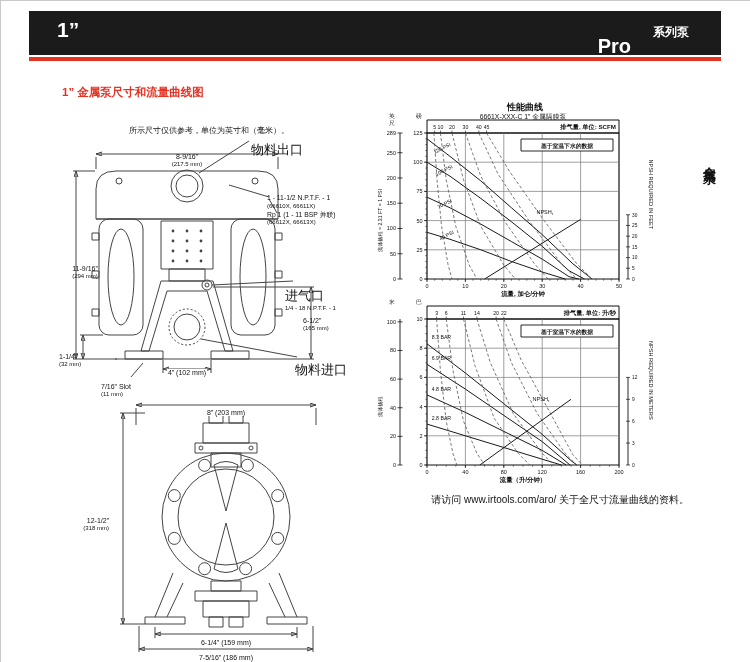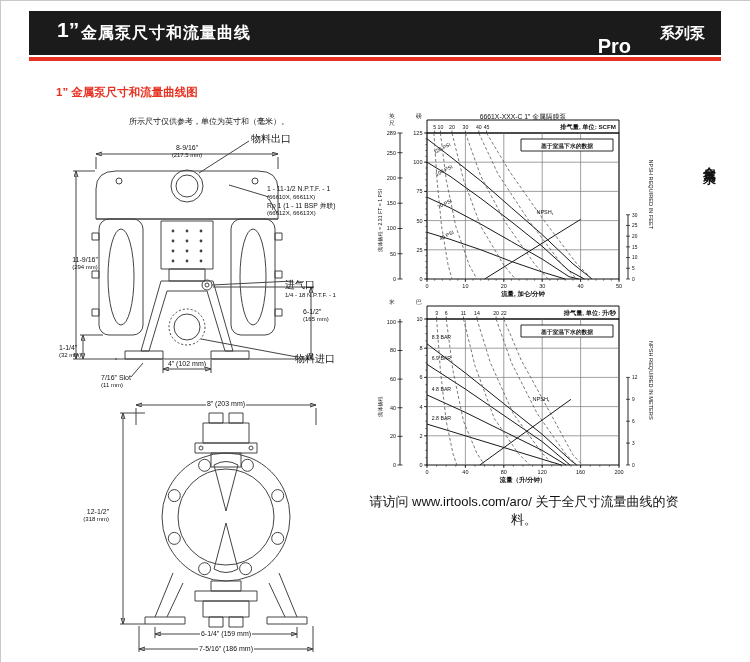--- a/index.html
+++ b/index.html
@@ -2,50 +2,49 @@
 <html><head>
 <meta charset="utf-8">
 <style>
   html,body{margin:0;padding:0;}
   body{font-family:"Liberation Sans","DejaVu Sans",sans-serif;background:#fff;}
   #page{position:relative;width:750px;height:662px;background:#fff;border:1px solid #c9c9c9;overflow:hidden;}
   #hdr{position:absolute;left:28px;top:10px;width:692px;height:44px;background:#1b1b1b;color:#fff;}
   #hdr .t1{position:absolute;left:28px;top:7px;font-size:21px;font-weight:bold;}
   #hdr .t2{position:absolute;left:52px;top:12px;font-size:16px;font-weight:bold;letter-spacing:1px;}
   #hdr .pro{position:absolute;right:90px;top:24px;font-size:20px;font-weight:bold;}
-  #hdr .prosuf{position:absolute;right:16px;top:13px;font-size:15px;font-weight:bold;}
+  #hdr .prosuf{position:absolute;right:32px;top:13px;font-size:12px;font-weight:bold;}
   #redrule{position:absolute;left:28px;top:56px;width:692px;height:4px;background:#e63222;}
-  #subtitle{position:absolute;left:55px;top:84px;font-size:11.5px;font-weight:bold;color:#e63222;}
+  #subtitle{position:absolute;left:61px;top:84px;font-size:11.5px;font-weight:bold;color:#e63222;}
   #sidetab{position:absolute;left:699px;top:155px;font-size:13px;font-weight:bold;color:#111;
            writing-mode:vertical-rl;letter-spacing:3px;}
-  .lbl{position:absolute;font-size:7px;color:#111;line-height:1.3;}
+  .lbl{position:absolute;font-size:7px;color:#111;line-height:1.3;margin-top:9px;}
   .c{text-align:center;}
   .r{text-align:right;}
   .sm{font-size:6px;}
   .bg{background:#fff;padding:0 1px;}
-  .lblbig{font-size:10px;font-family:Liberation Mono, monospace;}
+  .lblbig{font-size:13px;}
   svg{position:absolute;}
   svg line, svg path, svg rect, svg circle, svg ellipse, svg polyline{vector-effect:non-scaling-stroke;}
   .draw line,.draw path,.draw rect,.draw circle,.draw ellipse{stroke:#444;stroke-width:1;fill:none;}
   .draw .fill{fill:#444;stroke:none;}
   #perfTitle{position:absolute;left:374px;top:100px;width:300px;text-align:center;
              font-size:9px;font-weight:bold;color:#111;}
   .chart{position:absolute;left:374px;width:300px;height:200px;}
   #chart0{top:110px;} #chart1{top:296px;}
-  #footer{position:absolute;left:358px;top:492px;width:330px;text-align:center;font-size:13px;color:#111;}
+  #footer{position:absolute;left:358px;top:492px;width:330px;text-align:right;font-size:10px;color:#111;}
   #footer .url{color:#111;}
 </style>
 </head>
 <body>
 
 <div id="page">
 
   <div id="hdr">
     <span class="t1">1”</span>
-    <span class="t2">金属泵尺寸和流量曲线</span>
     <span class="pro">Pro</span>
     <span class="prosuf">系列泵</span>
   </div>
   <div id="redrule"></div>
 
   <div id="subtitle">1” 金属泵尺寸和流量曲线图</div>
   <div id="sidetab">金属泵</div>
 
   <div class="lbl" style="left:128px;top:116px;font-size:8px;">所示尺寸仅供参考，单位为英寸和（毫米）。</div>
 
@@ -219,20 +218,21 @@
     <div>12-1/2”</div>
     <div class="sm">(318 mm)</div>
   </div>
   <div class="lbl c" style="left:185px;top:628px;width:80px;">
     <span class="bg">6-1/4” (159 mm)</span>
   </div>
   <div class="lbl c" style="left:185px;top:643px;width:80px;">
     <span class="bg">7-5/16” (186 mm)</span>
   </div>
 
+  <div id="perfTitle">性能曲线</div>
   <div id="chart0" class="chart">
       <svg width="300" height="200" viewBox="0 0 300 200">
         <text x="148" y="8" font-size="6.8" text-anchor="middle" fill="#111">6661X-XXX-C 1” 金属隔膜泵</text>
         <rect x="52" y="9" width="192" height="13" fill="none" stroke="#111" stroke-width="1"></rect>
         <text x="59.68" y="17.5" font-size="5.2" text-anchor="middle" fill="#111">5</text>
         <line x1="59.68" y1="19.5" x2="59.68" y2="22" stroke="#111" stroke-width="0.6"></line>
         <text x="65.44" y="17.5" font-size="5.2" text-anchor="middle" fill="#111">10</text>
         <line x1="65.44" y1="19.5" x2="65.44" y2="22" stroke="#111" stroke-width="0.6"></line>
         <text x="76.96000000000001" y="17.5" font-size="5.2" text-anchor="middle" fill="#111">20</text>
         <line x1="76.96000000000001" y1="19.5" x2="76.96000000000001" y2="22" stroke="#111" stroke-width="0.6"></line>

